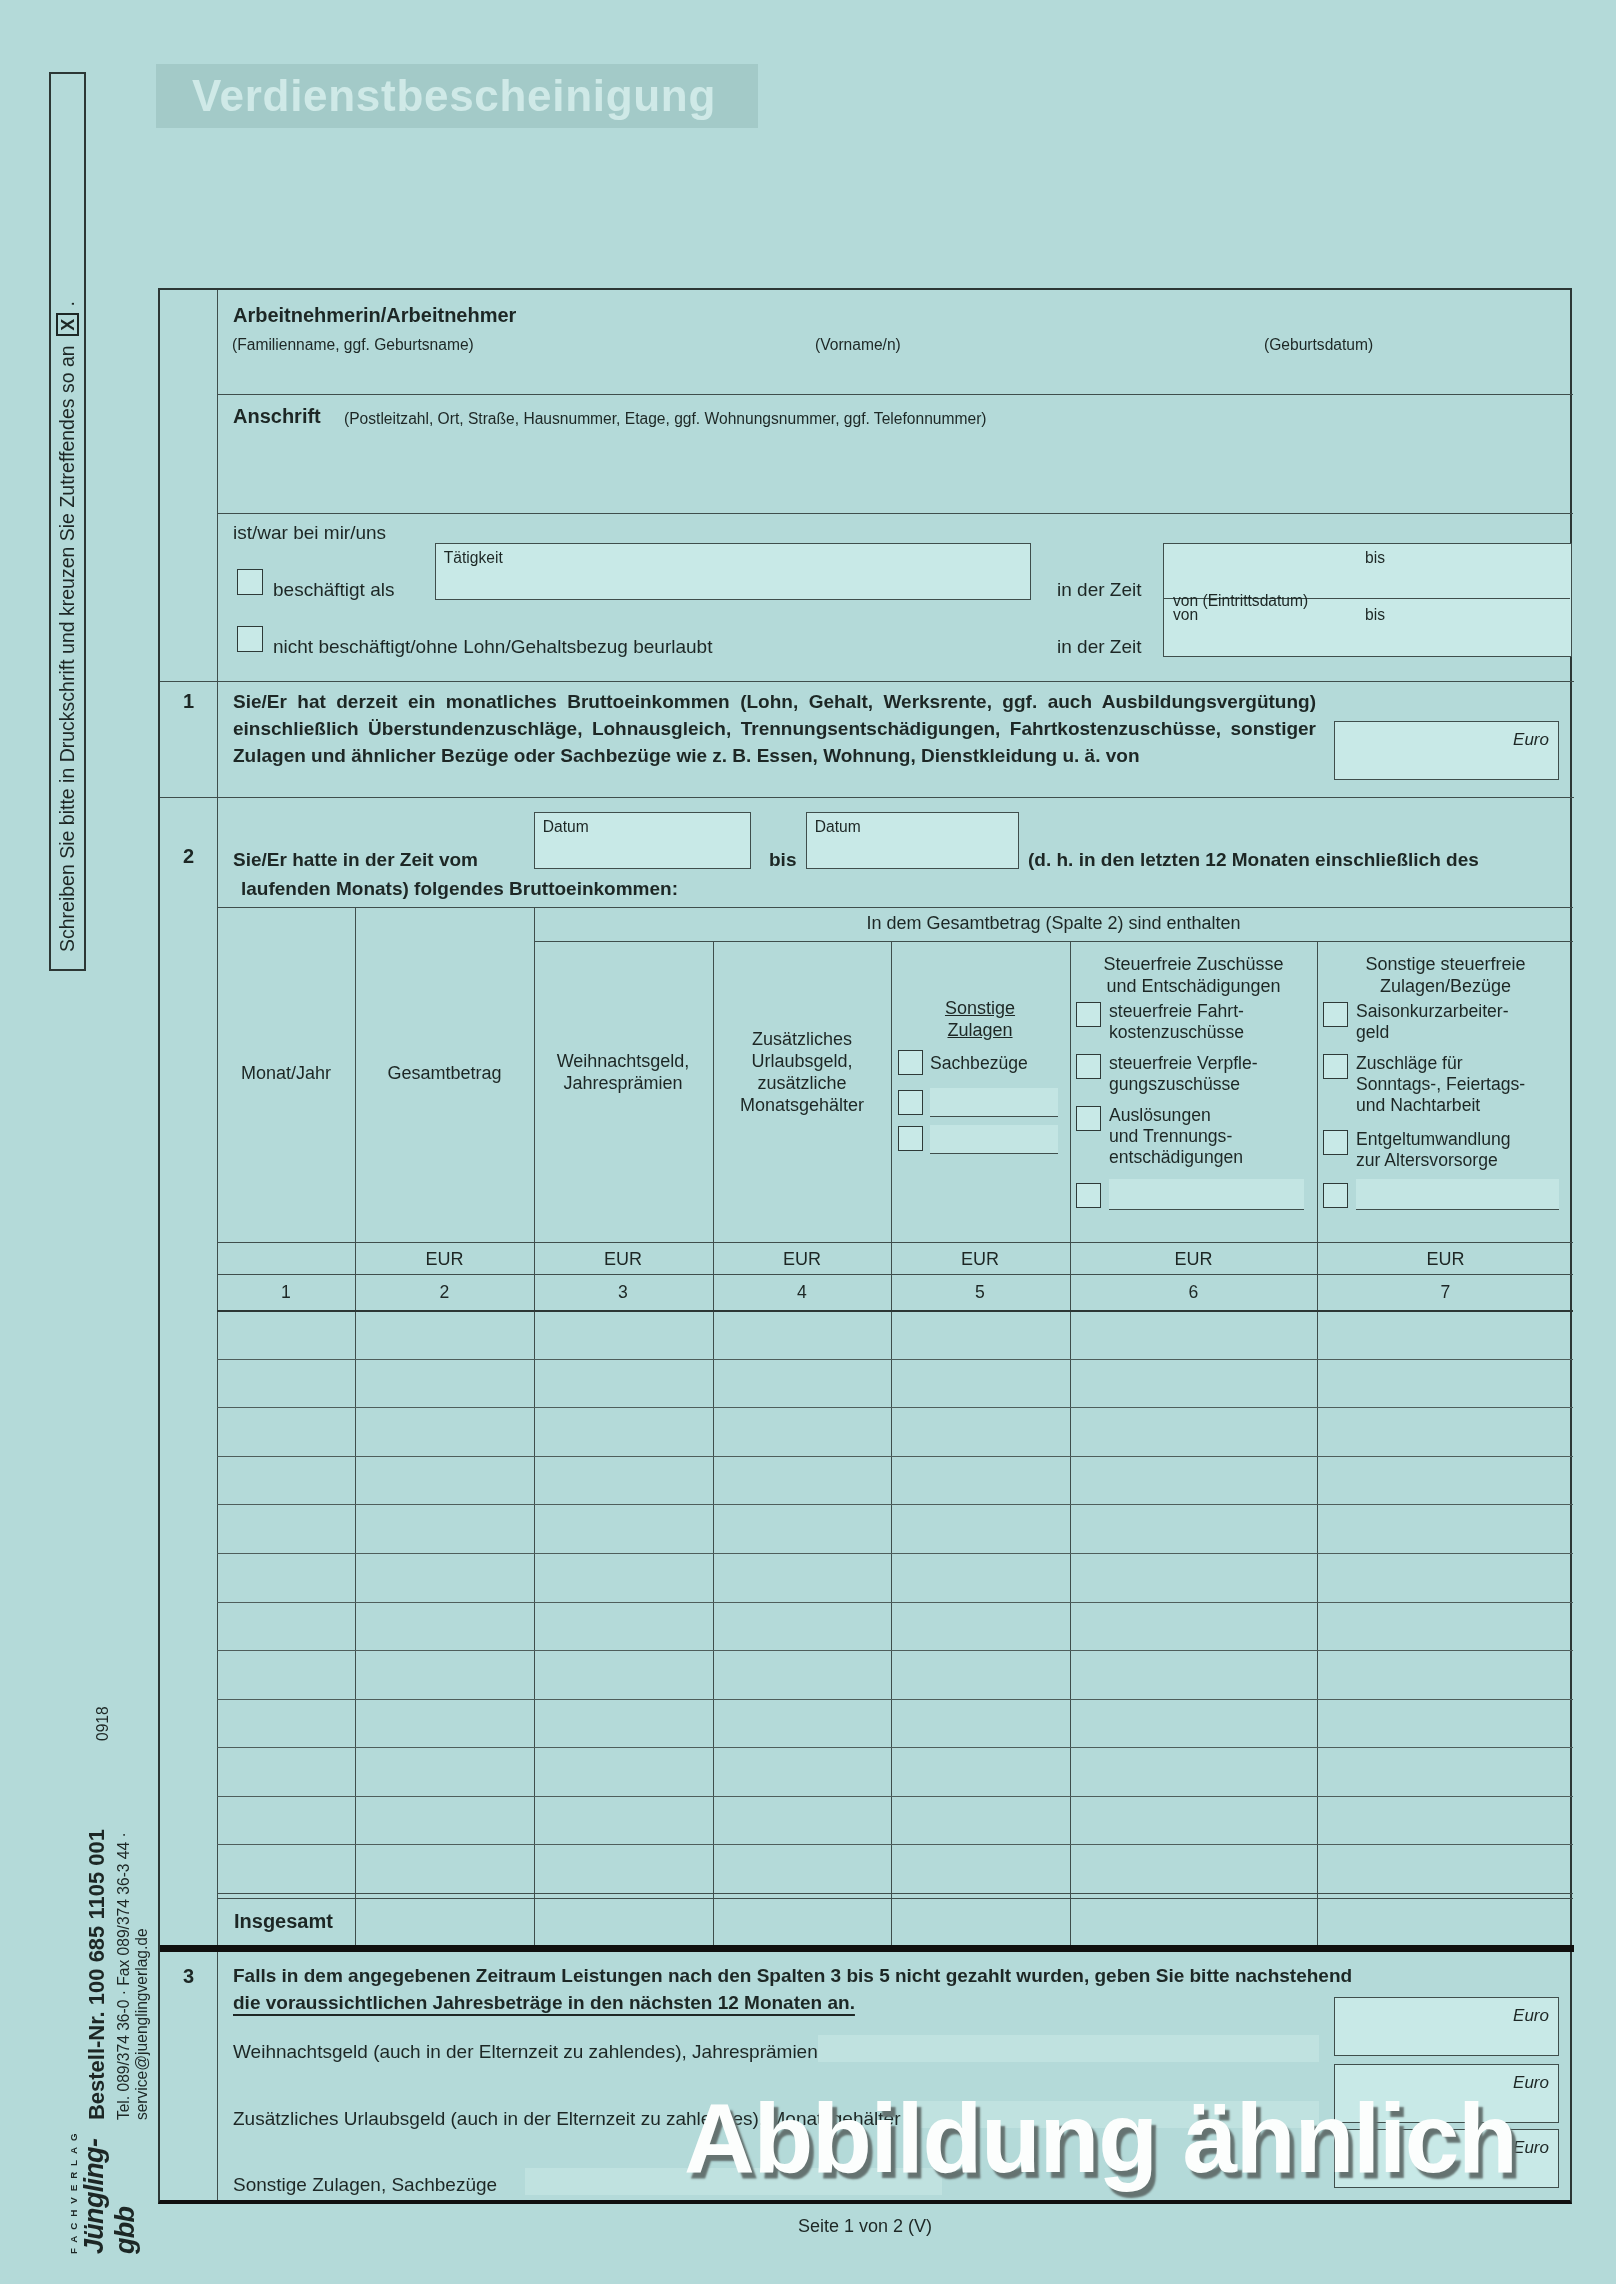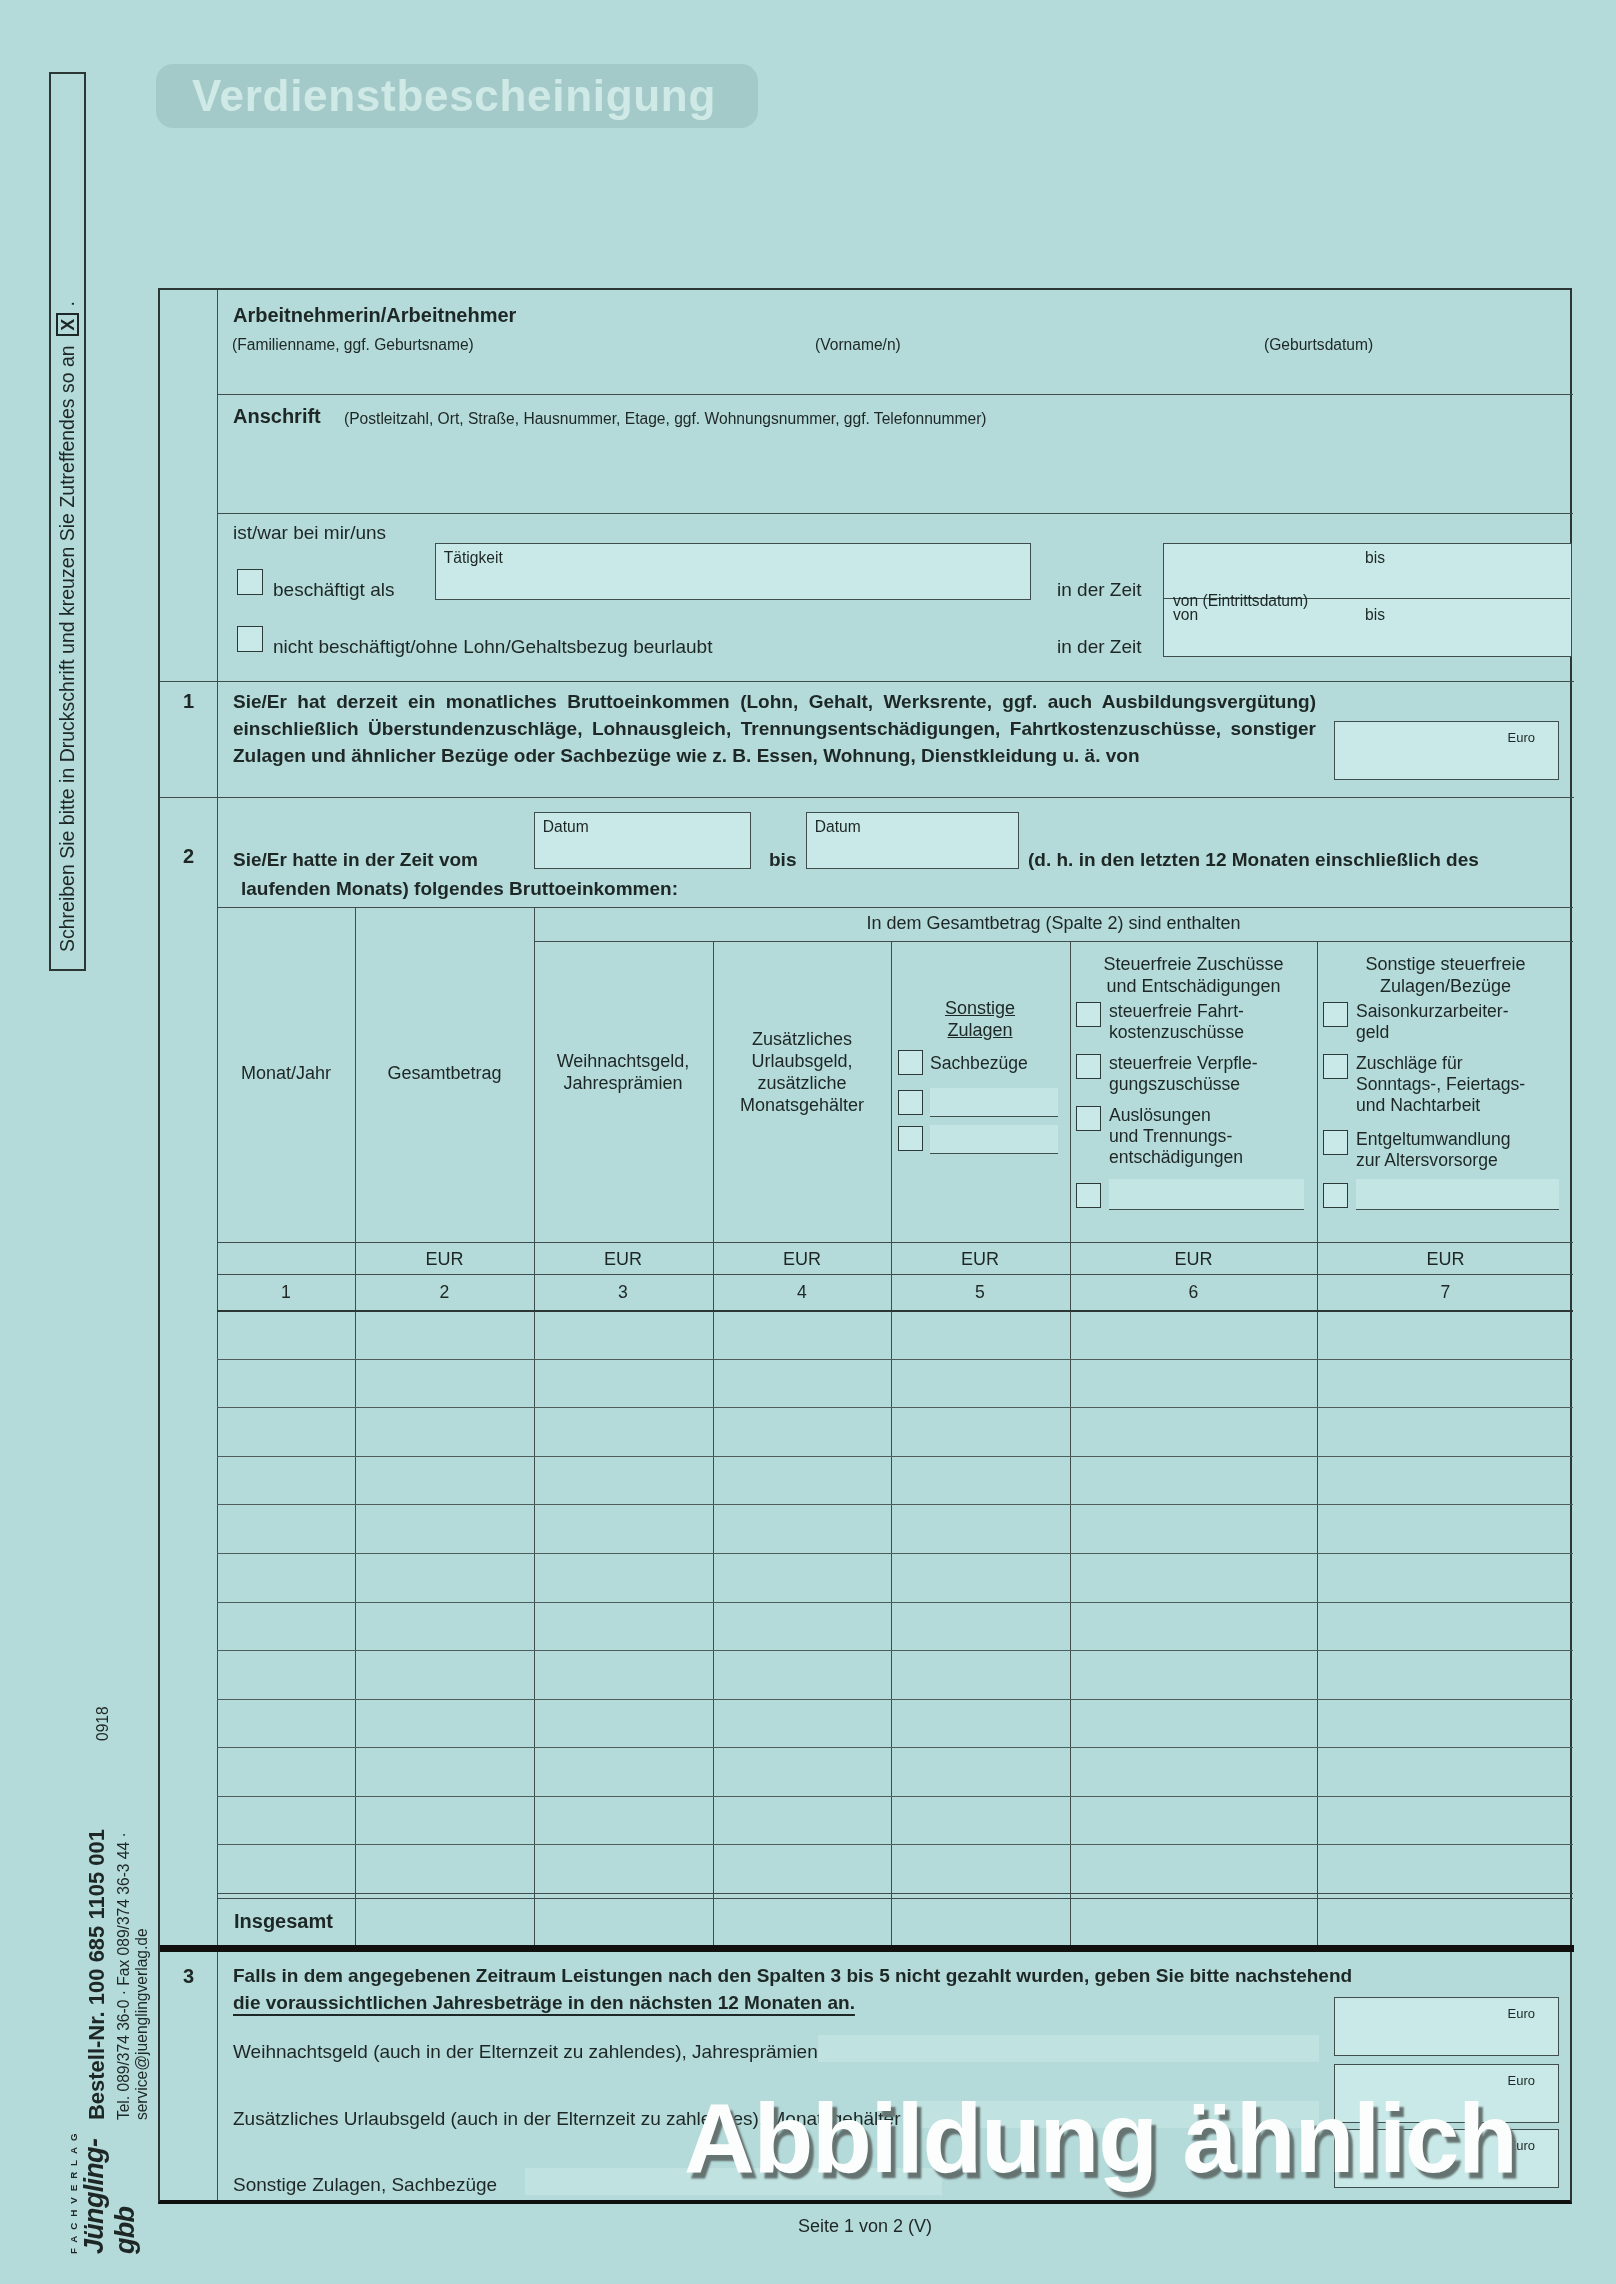--- a/index.html
+++ b/index.html
@@ -7,21 +7,21 @@
     position:relative;width:1617px;height:2284px;overflow:hidden;
     background:#b4dad9;color:#1d2725;
     font-family:"Liberation Sans","DejaVu Sans",sans-serif;
   }
   .page *{box-sizing:border-box;position:absolute;}
   .pre{white-space:pre-line;}
   .b{font-weight:bold;}
   .center{text-align:center;}
 
   
-  .title-band{left:156px;top:64px;width:602px;height:64px;background:#a3cac8;border-radius:17px;}
+  .title-band{left:156px;top:64px;width:602px;height:64px;background:#a3cac8;}
   .title-band span{position:static;display:block;padding-left:36px;line-height:64px;
     font-size:44px;font-weight:bold;color:#cfe9e7;letter-spacing:0.7px;}
 
   
   .eingang{left:1024px;top:40px;width:520px;height:231px;border:2px solid #3f4e4c;background:#c0e2e0;}
   .eingang .inner-divider{left:0;right:0;top:165px;height:1.3px;background:#3f4e4c;}
   .eingang .lbl{left:11.7px;top:9px;font-size:18px;}
 
   
   .sidebar-note{left:49px;top:971px;width:899px;height:37px;border:2px solid #2c3735;
@@ -38,21 +38,21 @@
   .hline{height:1.3px;background:#3f4e4c;}
   .hline.thin{height:1px;background:#4e5e5c;}
   .hline.strong{height:2px;background:#2c3735;}
   .hline.black{height:6.5px;background:#10100f;}
 
   .f24{font-size:15.6px;} .f27{font-size:17.6px;line-height:21px;}
   .f28{font-size:18px;line-height:22px;} .f29{font-size:19px;} .f31{font-size:20px;}
 
   .field{background:#c8e9e7;border:1.3px solid #3f4e4c;}
   .field .lbl{left:7.8px;top:5.2px;font-size:15.6px;}
-  .euro-lbl{right:23px;top:7.8px;font-size:13px;}
+  .euro-lbl{right:9px;top:7.8px;font-size:17px;font-style:italic;}
   .checkbox{width:25px;height:25px;background:#c8e9e7;border:1.3px solid #2e3a38;}
   .cb-big{width:26px;height:26px;}
   .strip{background:#c3e5e3;border-bottom:1.3px solid #3f4e4c;}
   .strip.faint{background:#c0e2e0;border-bottom:none;}
 
   .sec-text{font-weight:bold;font-size:19px;line-height:27px;}
   .underlined{text-decoration:underline;text-decoration-thickness:2px;text-underline-offset:4.6px;}
 
   
   .watermark{left:684px;top:2082px;font-size:98px;font-weight:bold;color:#fcfefd;

